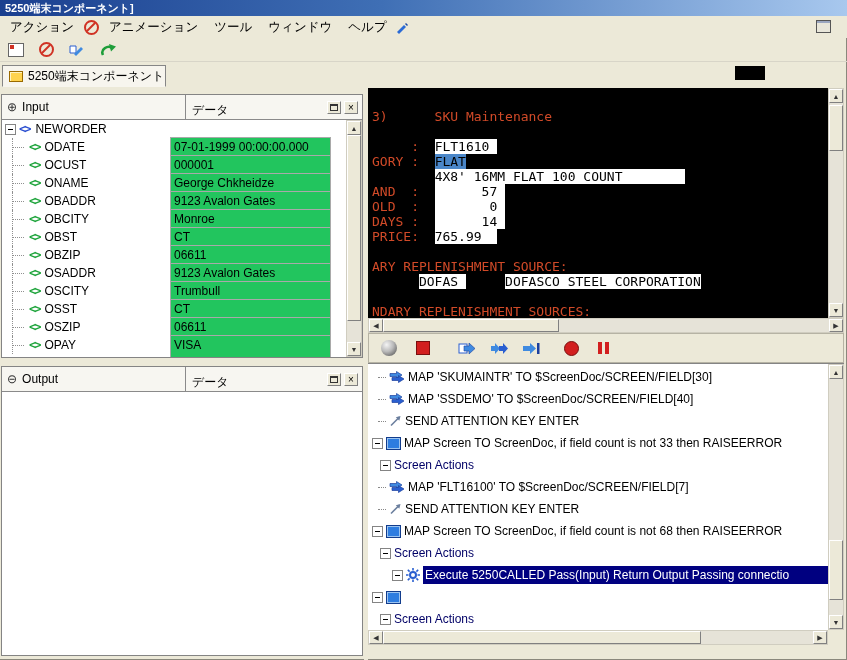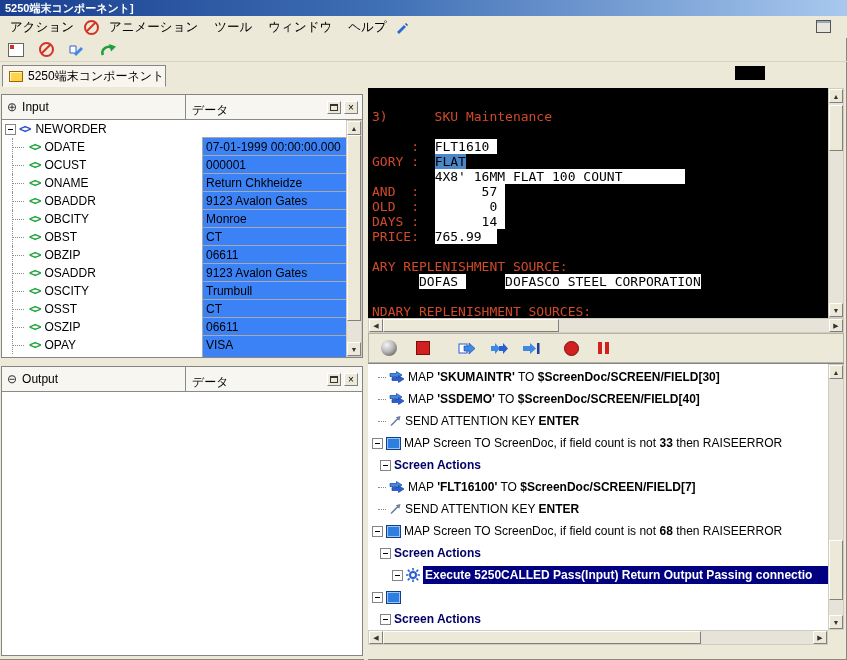--- a/index.html
+++ b/index.html
@@ -38,21 +38,21 @@
   .tree-row.root{padding-left:3px;gap:3px}
   .tree-row.child{padding-left:10px;gap:2px}
   .expander{width:9px;height:9px;border:1px solid #848484;background:#fff;position:relative;flex:none;box-sizing:content-box}
   .expander::before{content:"";position:absolute;left:2px;right:2px;top:4px;height:1px;background:#000}
   .conn{width:14px;height:18px;border-left:1px dotted #909090;position:relative;flex:none}
   .conn::after{content:"";position:absolute;top:9px;left:0;width:11px;border-top:1px dotted #909090}
   .xml-icon{font-family:"DejaVu Sans Mono",monospace;font-weight:bold;letter-spacing:-2px;font-size:12px;flex:none}
   .xml-root{color:#2b4fd0}
   .xml-leaf{color:#1fa43c}
   .node-label{padding-left:3px}
-  .cell{position:absolute;left:200px;top:-1px;width:161px;height:29px;border:1px solid #a9a9a9;background:#3b82f6;box-sizing:border-box;padding:2px 0 0 3px;overflow:hidden;white-space:nowrap}
+  .cell{position:absolute;left:168px;top:-1px;width:161px;height:29px;border:1px solid #a9a9a9;background:#22c55e;box-sizing:border-box;padding:2px 0 0 3px;overflow:hidden;white-space:nowrap}
   #output-body{position:absolute;left:0;top:25px;right:0;bottom:0;background:#fff}
   .vsplit{position:absolute;left:364px;top:88px;width:4px;height:572px;background:#ece9d8}
   
   .vscroll,.hscroll{position:absolute;background:#e6e3d8;border:1px solid #d0cdc0;box-sizing:border-box}
   .sb-btn{position:absolute;background:#ece9d8;border:1px solid;border-color:#fff #808080 #808080 #fff;font-size:7px;text-align:center;color:#333;box-sizing:border-box}
   .vscroll .sb-btn{left:0;width:14px;height:14px;line-height:13px}
   .hscroll .sb-btn{top:0;height:13px;width:14px;line-height:12px}
   .sb-up{top:0}.sb-down{bottom:0}.sb-left{left:0}.sb-right{right:0}
   .sb-thumb{position:absolute;background:#ece9d8;border:1px solid;border-color:#fff #808080 #808080 #fff;box-sizing:border-box}
   .vscroll .sb-thumb{left:0;width:14px}
@@ -77,21 +77,21 @@
   #action-rows{position:absolute;left:0;top:2px;width:460px;height:264px;overflow:hidden}
   .action-row{display:flex;align-items:center;height:22px;gap:3px;white-space:pre;overflow:hidden}
   .action-row.deep{padding-left:10px}
   .action-row.screen{padding-left:4px}
   .action-row.group{padding-left:12px}
   .action-row.execute{padding-left:24px}
   .stub{width:8px;height:0;border-top:1px dotted #888;flex:none}
   .a-icon{display:flex;align-items:center;flex:none}
   .screen-icon{display:inline-block;width:13px;height:11px;background:#2e7de0;border:1px solid #123c8c;box-shadow:inset 0 0 0 1px #9cc4f0}
   .action-text{overflow:hidden;white-space:pre}
-  .b{font-weight:bold}
+  .b{font-weight:normal}
   .action-row.group .action-text{color:#000066;font-weight:bold}
   .action-text.selected{background:#000080;color:#fff;font-weight:bold;flex:1 1 auto;padding:2px 0 2px 2px}
 </style>
 </head>
 <body>
 
 <div class="window">
 
   <div class="titlebar">
     <span>5250端末コンポーネント]</span>
@@ -171,21 +171,21 @@
         <div class="tree-row child">
           <span class="conn"></span>
           <span class="xml-icon xml-leaf">&lt;&gt;</span>
           <span class="node-label">OCUST</span>
           <div class="cell">000001</div>
         </div>
         <div class="tree-row child">
           <span class="conn"></span>
           <span class="xml-icon xml-leaf">&lt;&gt;</span>
           <span class="node-label">ONAME</span>
-          <div class="cell">Return Chkheidze</div>
+          <div class="cell">George Chkheidze</div>
         </div>
         <div class="tree-row child">
           <span class="conn"></span>
           <span class="xml-icon xml-leaf">&lt;&gt;</span>
           <span class="node-label">OBADDR</span>
           <div class="cell">9123 Avalon Gates</div>
         </div>
         <div class="tree-row child">
           <span class="conn"></span>
           <span class="xml-icon xml-leaf">&lt;&gt;</span>

